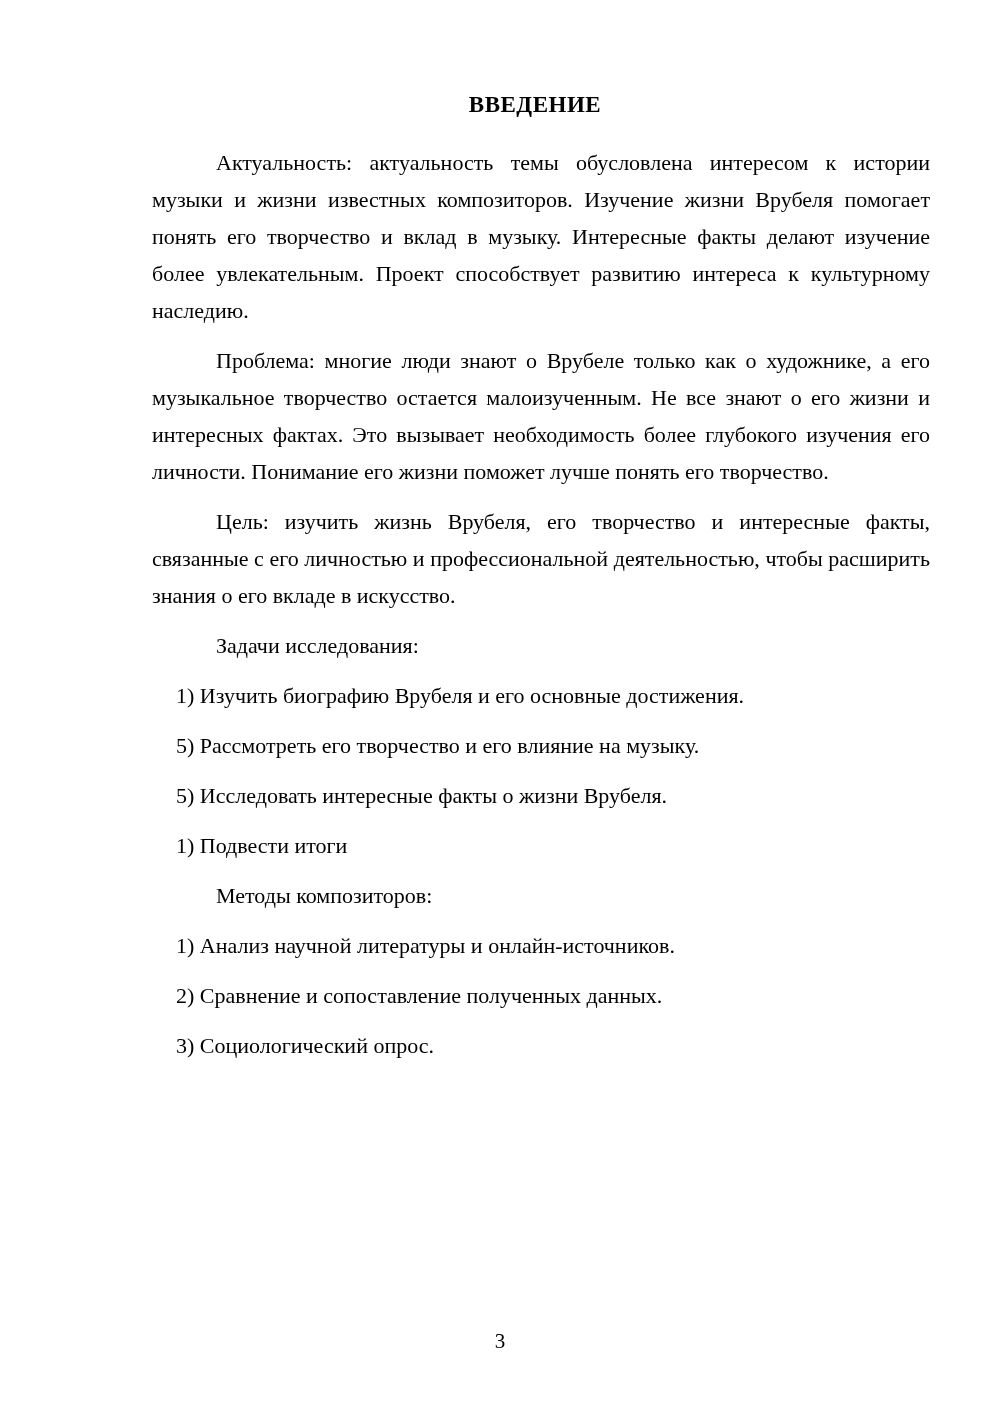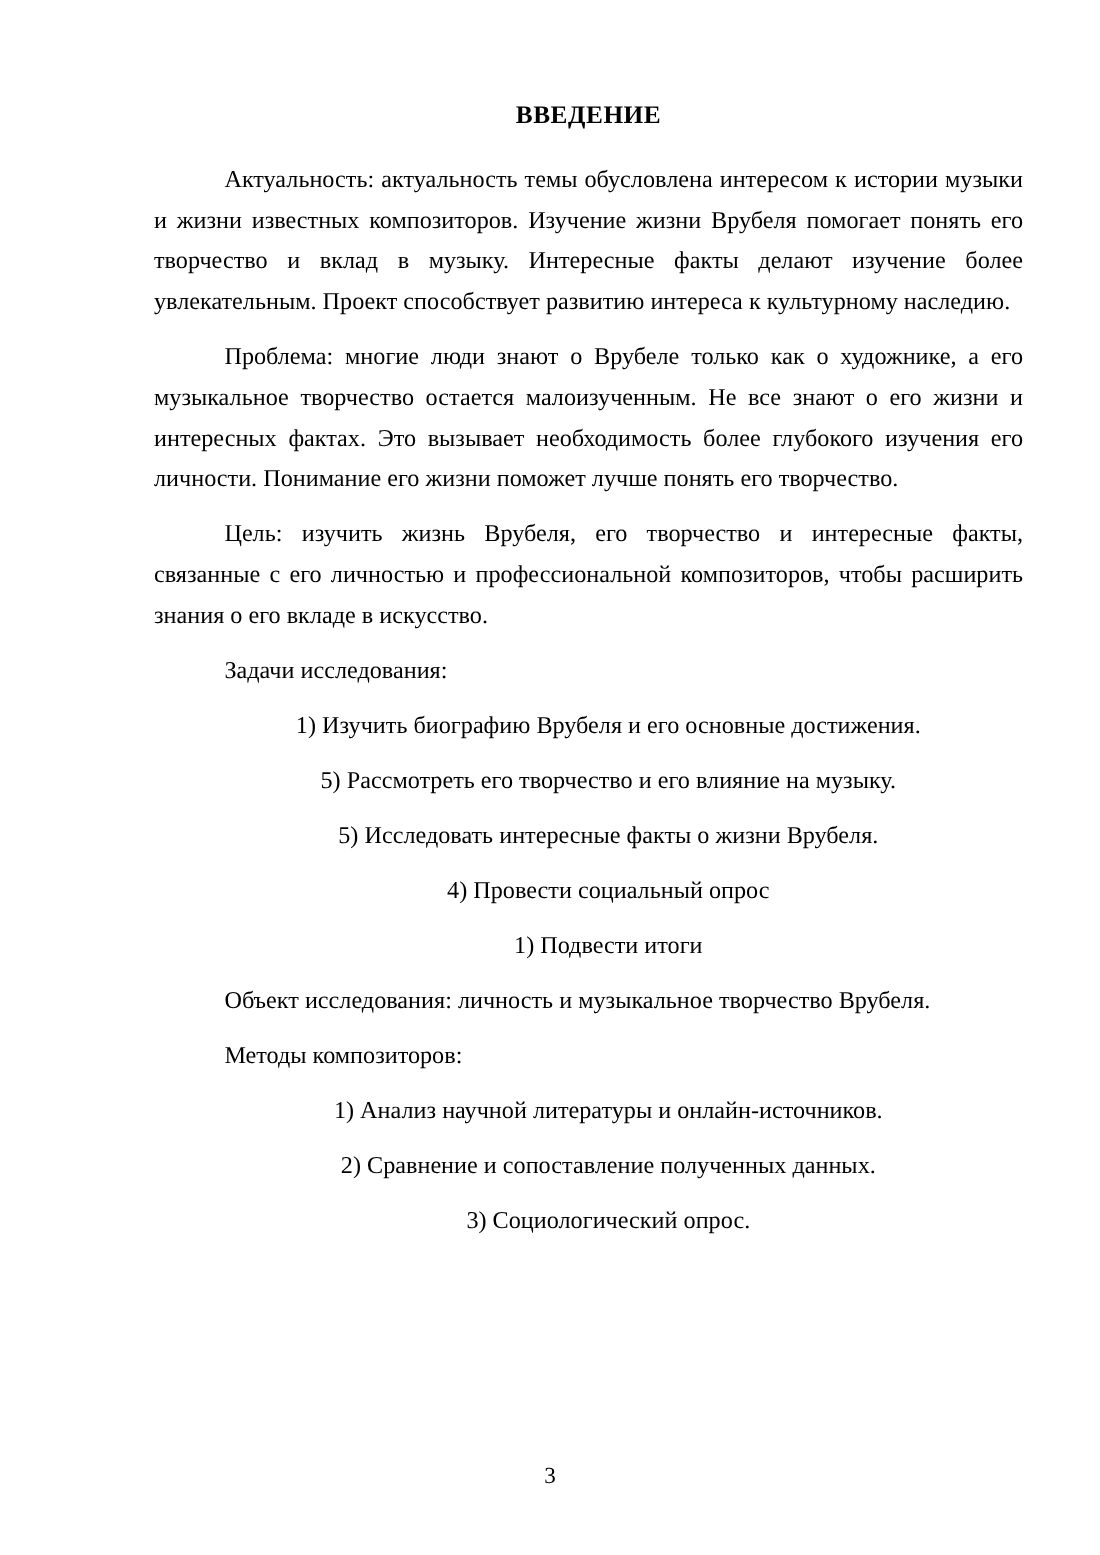--- a/index.html
+++ b/index.html
@@ -29,26 +29,26 @@
     font-size: 23px;
     letter-spacing: 0.5px;
     margin: 0 0 26px 0;
   }
   .para {
     font-size: 22px;
     line-height: 37px;
     text-align: justify;
     text-align-last: left;
     text-indent: 64px;
-    margin: 0 0 13px 0;
+    margin: 0 0 13px 12px;
   }
   .list-item {
     font-size: 22px;
     line-height: 37px;
-    text-align: center;
+    text-align: left;
     margin: 0 0 13px 0;
     padding-left: 36px;
   }
   .page-number {
     position: absolute;
     bottom: 60px;
     left: 0;
     width: 100%;
     text-align: center;
     font-size: 21px;
@@ -59,31 +59,29 @@
 
 <div class="page">
   <div class="content">
 
     <h1 class="doc-title">ВВЕДЕНИЕ</h1>
 
     <p class="para">Актуальность: актуальность темы обусловлена интересом к истории музыки и жизни известных композиторов. Изучение жизни Врубеля помогает понять его творчество и вклад в музыку. Интересные факты делают изучение более увлекательным. Проект способствует развитию интереса к культурному наследию.</p>
 
     <p class="para">Проблема: многие люди знают о Врубеле только как о художнике, а его музыкальное творчество остается малоизученным. Не все знают о его жизни и интересных фактах. Это вызывает необходимость более глубокого изучения его личности. Понимание его жизни поможет лучше понять его творчество.</p>
 
-    <p class="para">Цель: изучить жизнь Врубеля, его творчество и интересные факты, связанные с его личностью и профессиональной композиторов, чтобы расширить знания о его вкладе в искусство.</p>
+    <p class="para">Цель: изучить жизнь Врубеля, его творчество и интересные факты, связанные с его личностью и профессиональной деятельностью, чтобы расширить знания о его вкладе в искусство.</p>
 
     <p class="para">Задачи исследования:</p>
 
     <p class="list-item">1) Изучить биографию Врубеля и его основные достижения.</p>
     <p class="list-item">5) Рассмотреть его творчество и его влияние на музыку.</p>
     <p class="list-item">5) Исследовать интересные факты о жизни Врубеля.</p>
-    <p class="list-item">4) Провести социальный опрос</p>
     <p class="list-item">1) Подвести итоги</p>
 
-    <p class="para">Объект исследования: личность и музыкальное творчество Врубеля.</p>
 
 
 
     <p class="para">Методы композиторов:</p>
 
     <p class="list-item">1) Анализ научной литературы и онлайн-источников.</p>
     <p class="list-item">2) Сравнение и сопоставление полученных данных.</p>
     <p class="list-item">3) Социологический опрос.</p>
 
   </div>

